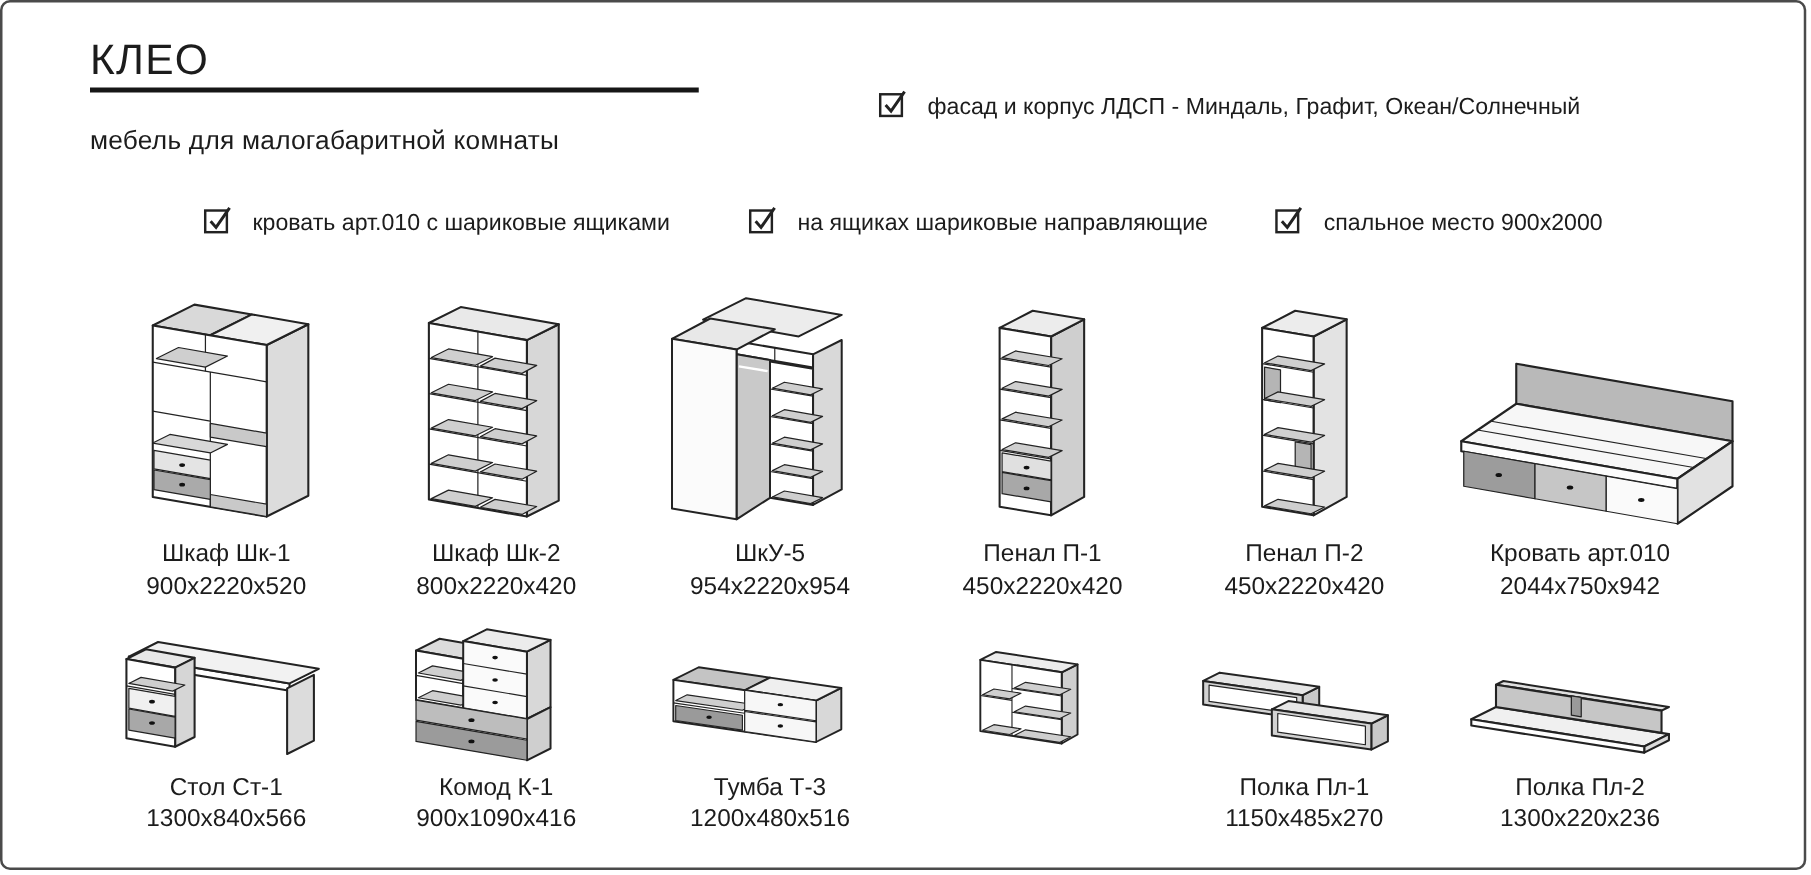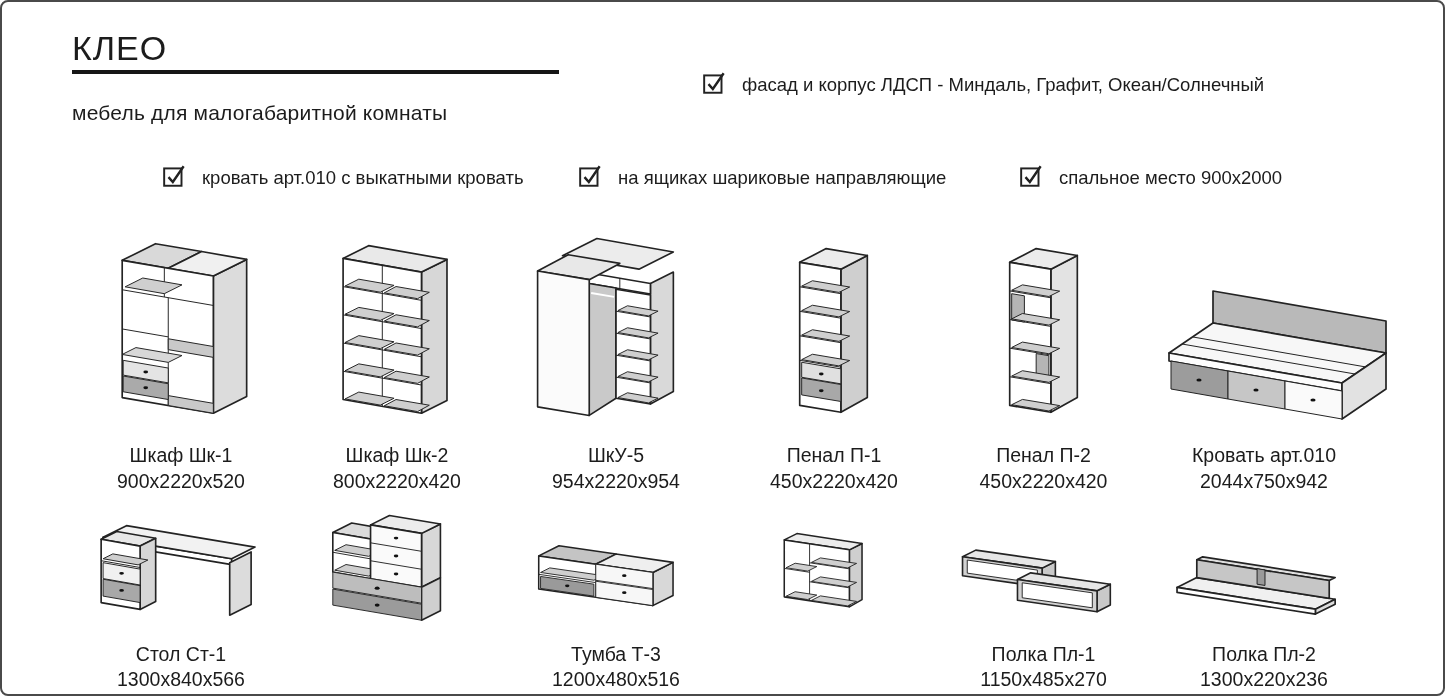--- a/index.html
+++ b/index.html
@@ -6,26 +6,26 @@
   body{font-family:"Liberation Sans","DejaVu Sans",sans-serif;color:#1c1c1c;}
   .page{position:relative;width:1445px;height:696px;border:2px solid #4a4a4a;border-radius:8px;overflow:hidden;background:#fff;box-sizing:border-box;}
   .header{position:relative;padding:28px 32px 0 70px;}
   .title{font-size:34px;font-weight:400;letter-spacing:1px;line-height:1.1;}
   .rule{width:487px;height:4px;background:#161616;margin-top:3px;}
   .subtitle{font-size:21px;margin-top:27px;letter-spacing:.2px;}
   .feature{display:flex;align-items:flex-end;gap:14px;font-size:18.5px;white-space:nowrap;}
   .feature-top{position:absolute;left:700px;top:68px;}
   .features-row{position:relative;height:32px;margin-top:38px;}
   .features-row .feature{position:absolute;top:0;}
-  .f1{left:160px;} .f2{left:576px;} .f3{left:1017px;}
+  .f1{left:160px;} .f2{left:596px;} .f3{left:1017px;}
   .grid{display:grid;grid-template-columns:218px 214px 224px 212px 207px 234px;margin:34px 0 0 70px;row-gap:12px;}
   .card{display:flex;flex-direction:column;align-items:center;}
   .img-box{height:196px;display:flex;align-items:flex-end;justify-content:center;}
   .row2 .img-box{height:118px;}
-  .caption{text-align:center;font-size:19.5px;line-height:1.3;margin-top:18px;}
+  .caption{text-align:center;font-size:19.5px;line-height:1.3;margin-top:6px;}
   
   .o{stroke:#232323;stroke-width:1.7;stroke-linejoin:round;}
   .i{stroke:#232323;stroke-width:1;stroke-linejoin:round;}
   .k{fill:#111;stroke:none;}
   svg{display:block;}
 </style>
 </head>
 <body>
 
 <div class="page">
@@ -43,21 +43,21 @@
       <span>фасад и корпус ЛДСП - Миндаль, Графит, Океан/Солнечный</span>
     </div>
   </div>
 
   <div class="features-row">
     <div class="feature f1">
       <svg width="26" height="26" viewBox="0 0 24 24">
           <rect x="2" y="5" width="16" height="16" fill="#fff" stroke="#222" stroke-width="1.8"></rect>
           <polyline points="6,13 10,17.5 20,3" fill="none" stroke="#222" stroke-width="2.2"></polyline>
         </svg>
-      <span>кровать арт.010 с выкатными кровать</span>
+      <span>кровать арт.010 с шариковые ящиками</span>
     </div>
     <div class="feature f2">
       <svg width="26" height="26" viewBox="0 0 24 24">
           <rect x="2" y="5" width="16" height="16" fill="#fff" stroke="#222" stroke-width="1.8"></rect>
           <polyline points="6,13 10,17.5 20,3" fill="none" stroke="#222" stroke-width="2.2"></polyline>
         </svg>
       <span>на ящиках шариковые направляющие</span>
     </div>
     <div class="feature f3">
       <svg width="26" height="26" viewBox="0 0 24 24">
@@ -268,20 +268,24 @@
         <ellipse class="k" cx="79" cy="34" rx="2.4" ry="1.5"></ellipse>
         <ellipse class="k" cx="79" cy="53" rx="2.4" ry="1.5"></ellipse>
         <ellipse class="k" cx="79" cy="72" rx="2.4" ry="1.5"></ellipse>
         <polygon class="o" points="106,86 126,76 126,111 106,121" fill="#cfcfcf"></polygon>
         <polygon class="i" points="12,70 106,86 106,103 12,87" fill="#bdbdbd"></polygon>
         <ellipse class="k" cx="59" cy="87" rx="2.6" ry="1.6"></ellipse>
         <polygon class="i" points="12,88 106,104 106,121 12,105" fill="#9b9b9b"></polygon>
         <ellipse class="k" cx="59" cy="105" rx="2.6" ry="1.6"></ellipse>
       </svg>
         </div>
+      <div class="caption">
+        <div>Комод К-1</div>
+        <div>900х1090х416</div>
+      </div>
     </div>
 
     <div class="card row2">
       <div class="img-box">
           <svg width="200" height="92" viewBox="0 0 200 100">
         <polygon class="o" points="140,44 162,33 162,69 140,80" fill="#d8d8d8"></polygon>
         <polygon class="o" points="16,26 38,15 100,24 78,35" fill="#c4c4c4"></polygon>
         <polygon class="o" points="78,35 100,24 162,33 140,44" fill="#efefef"></polygon>
         <polygon class="o" points="16,26 140,44 140,80 16,62" fill="#fff"></polygon>
         <line class="i" x1="78" y1="35" x2="78" y2="71"></line>

